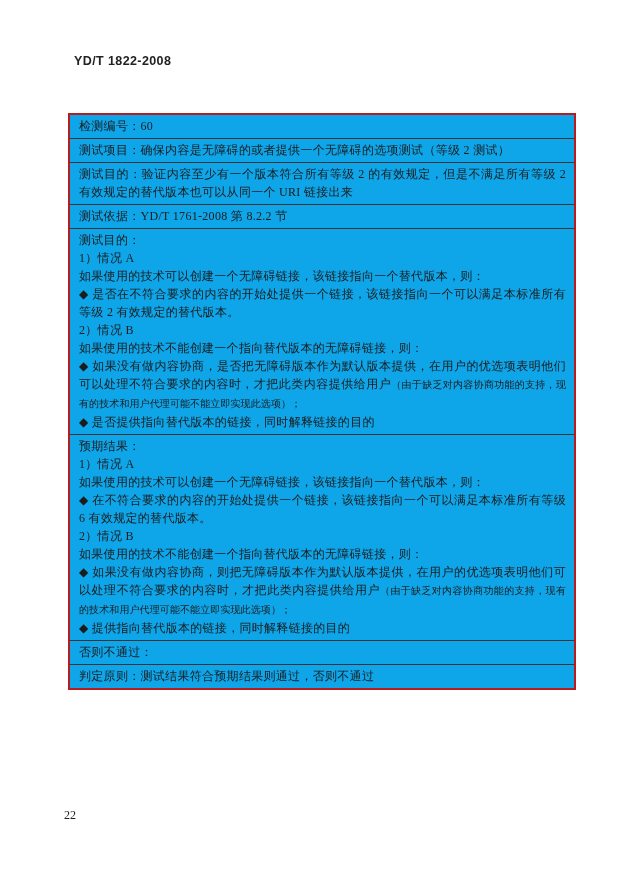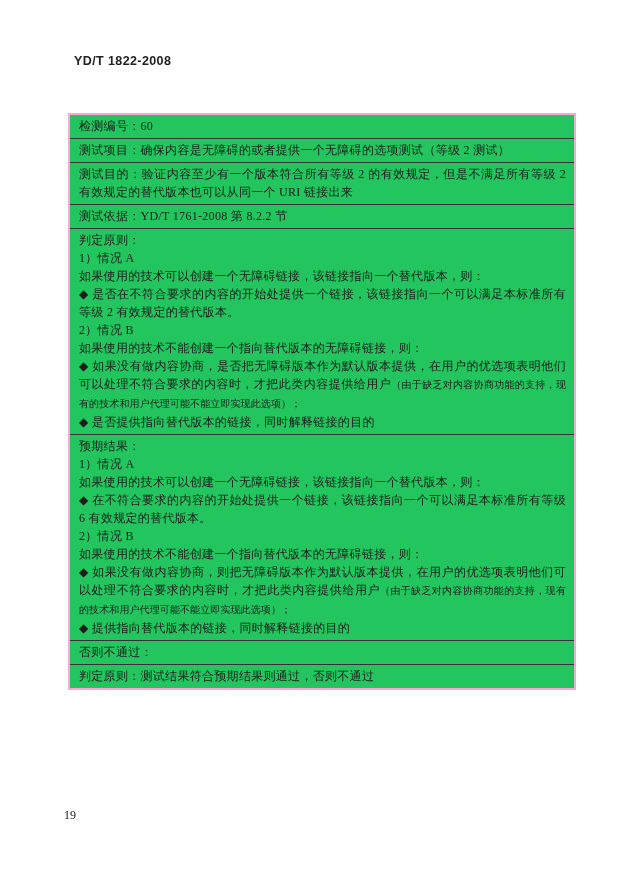--- a/index.html
+++ b/index.html
@@ -23,23 +23,23 @@
     font-size: 12.5px;
     font-weight: bold;
     letter-spacing: 0.4px;
     color: #222222;
   }
   .spec-table {
     position: absolute;
     left: 68px;
     top: 113px;
     width: 508px;
-    border: 2px solid #f9a8d4;
+    border: 2px solid #b91c1c;
     box-sizing: border-box;
-    background: #22c55e;
+    background: #0ea5e9;
   }
   .trow {
     border-bottom: 1px solid #333333;
     padding: 2px 8px 3px 9px;
   }
   .trow:last-child {
     border-bottom: none;
   }
   .para {
     margin: 0;
@@ -74,21 +74,21 @@
     <div class="trow">
       <p class="para"><span>测试项目：确保内容是无障碍的或者提供一个无障碍的选项测试（等级 2 测试）</span></p>
     </div>
     <div class="trow">
       <p class="para"><span>测试目的：验证内容至少有一个版本符合所有等级 2 的有效规定，但是不满足所有等级 2 有效规定的替代版本也可以从同一个 URI 链接出来</span></p>
     </div>
     <div class="trow">
       <p class="para"><span>测试依据：YD/T 1761-2008 第 8.2.2 节</span></p>
     </div>
     <div class="trow">
-      <p class="para"><span>判定原则：</span></p>
+      <p class="para"><span>测试目的：</span></p>
       <p class="para"><span>1）情况 A</span></p>
       <p class="para"><span>如果使用的技术可以创建一个无障碍链接，该链接指向一个替代版本，则：</span></p>
       <p class="para"><span>◆  是否在不符合要求的内容的开始处提供一个链接，该链接指向一个可以满足本标准所有等级 2 有效规定的替代版本。</span></p>
       <p class="para"><span>2）情况 B</span></p>
       <p class="para"><span>如果使用的技术不能创建一个指向替代版本的无障碍链接，则：</span></p>
       <p class="para"><span>◆  如果没有做内容协商，是否把无障碍版本作为默认版本提供，在用户的优选项表明他们可以处理不符合要求的内容时，才把此类内容提供给用户</span><span class="small">（由于缺乏对内容协商功能的支持，现有的技术和用户代理可能不能立即实现此选项）；</span></p>
       <p class="para"><span>◆  是否提供指向替代版本的链接，同时解释链接的目的</span></p>
     </div>
     <div class="trow">
       <p class="para"><span>预期结果：</span></p>
@@ -101,13 +101,13 @@
       <p class="para"><span>◆  提供指向替代版本的链接，同时解释链接的目的</span></p>
     </div>
     <div class="trow">
       <p class="para"><span>否则不通过：</span></p>
     </div>
     <div class="trow">
       <p class="para"><span>判定原则：测试结果符合预期结果则通过，否则不通过</span></p>
     </div>
   </div>
 
-<div class="page-number">19</div>
+<div class="page-number">22</div>
 
 </body></html>

